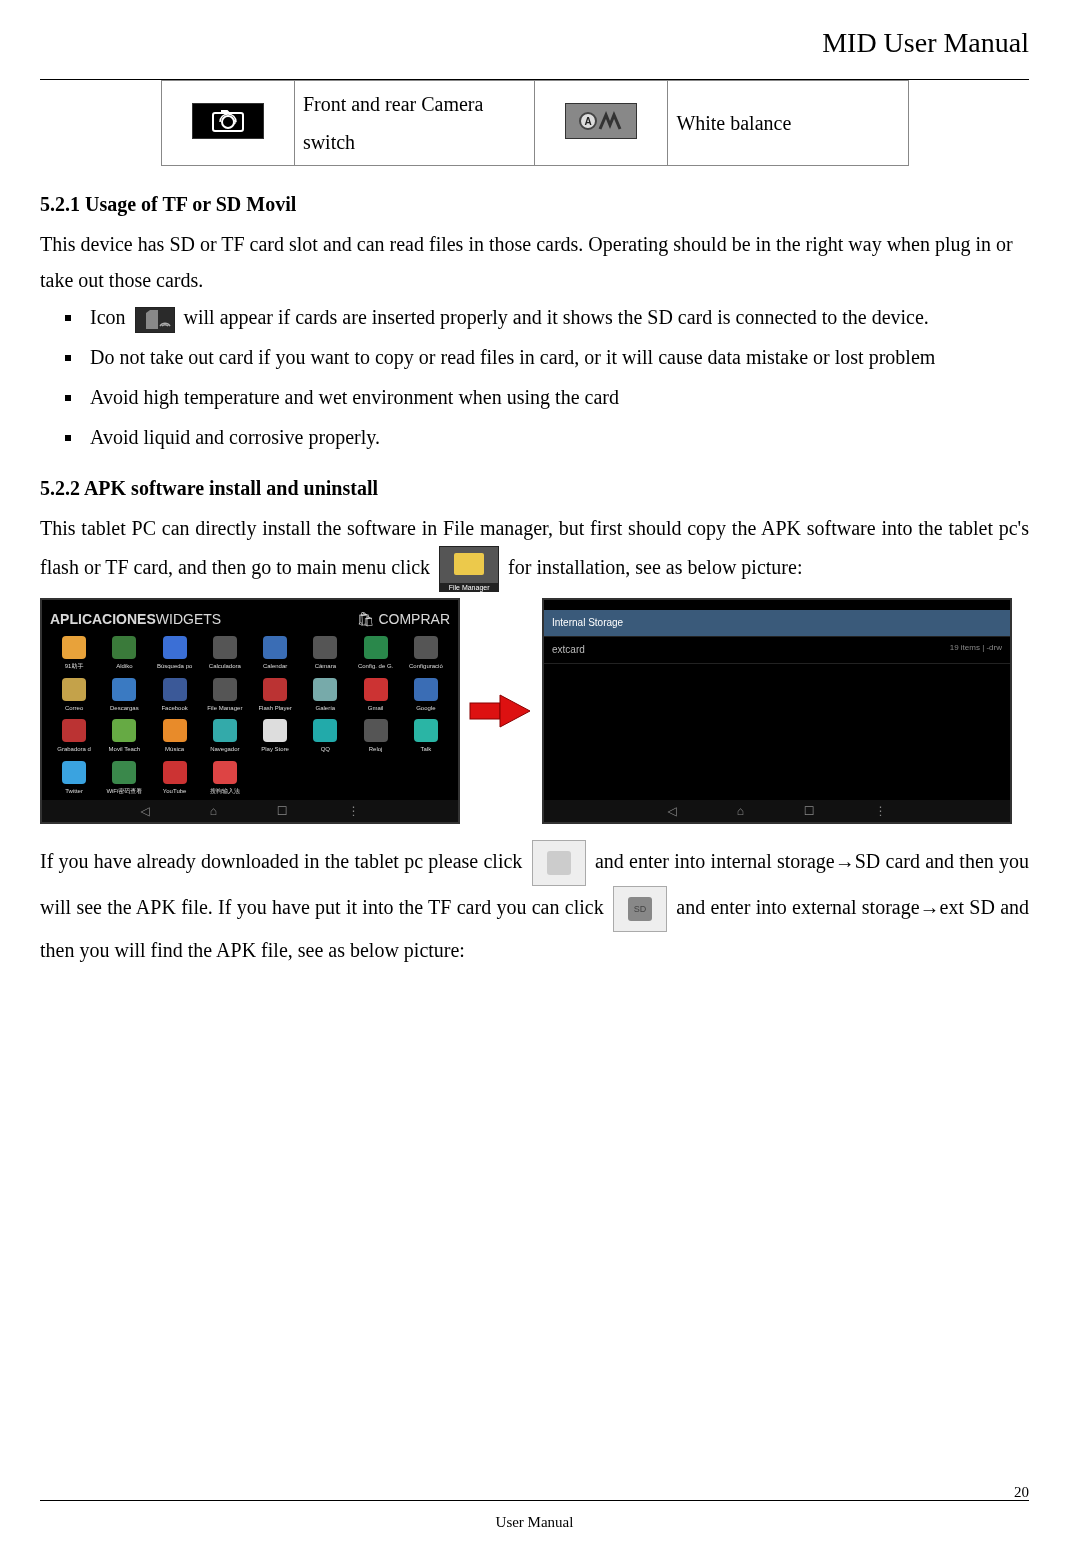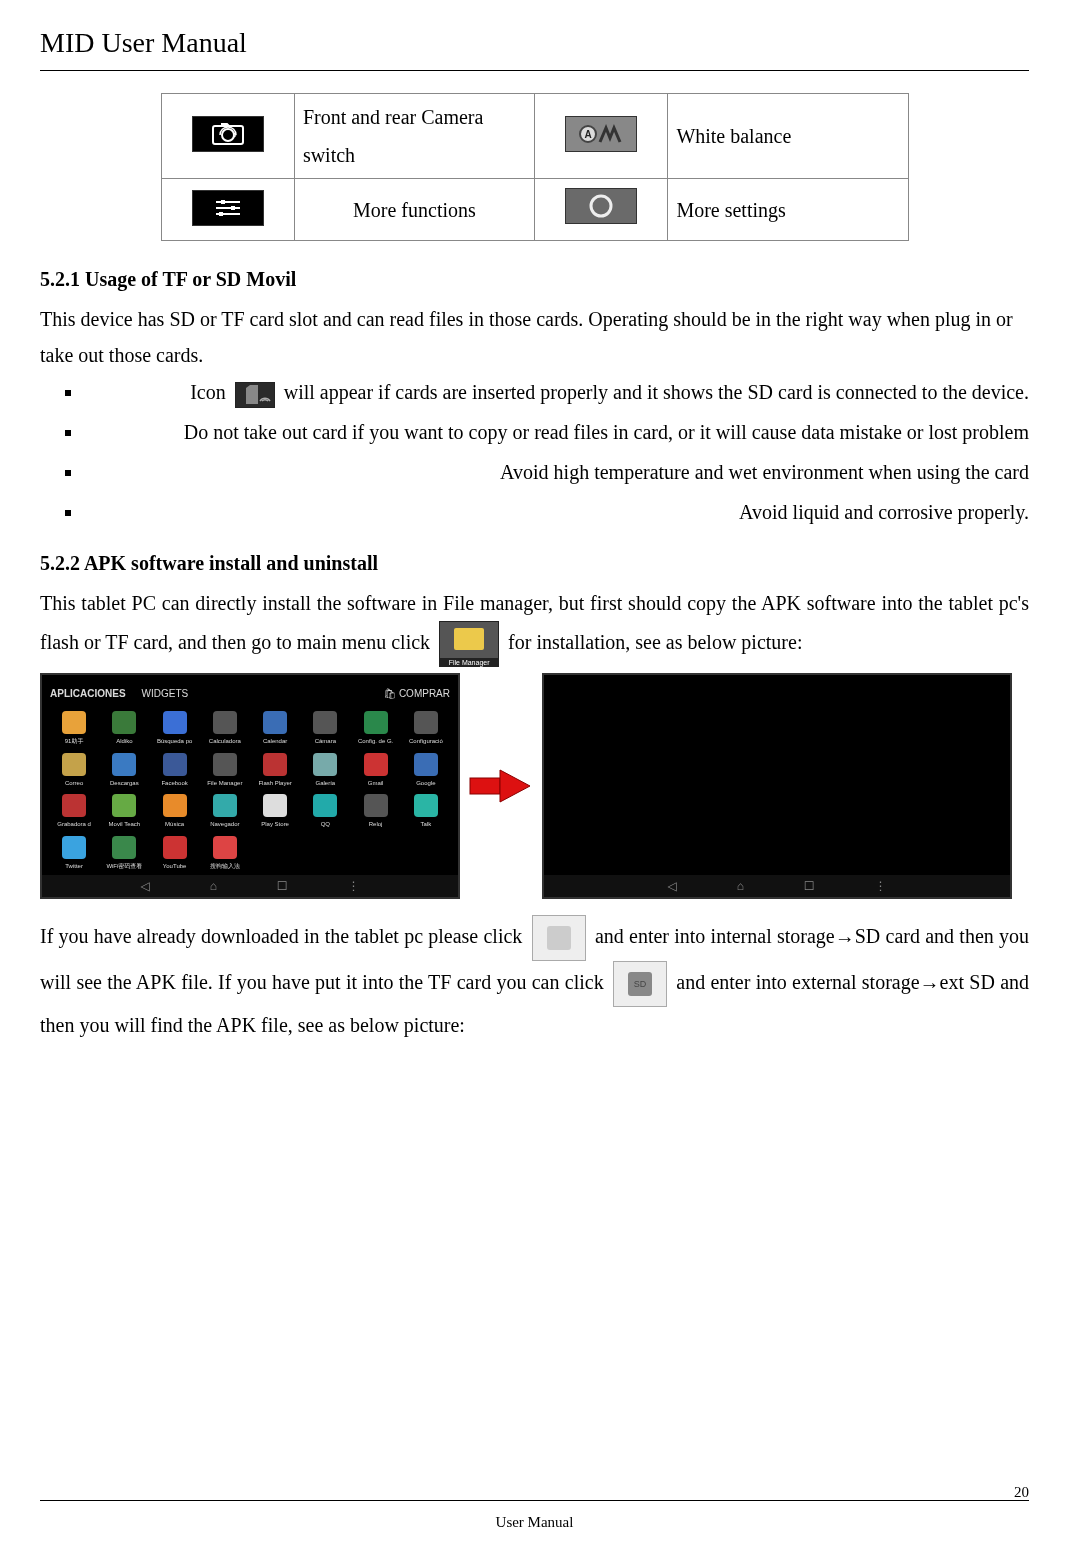--- a/index.html
+++ b/index.html
@@ -10,24 +10,25 @@
       font-size: 20px;
       background: #fff;
       color: #000;
       width: 1069px;
       height: 1550px;
       position: relative;
       padding: 18px 40px 0 40px;
       line-height: 1.8;
     }
     .header-right {
+      text-align: right;
       font-size: 28px;
       border-bottom: 1px solid #000;
-      padding-bottom: 2px;
-      margin-bottom: 22px;
+      padding-bottom: 11px;
+      margin-bottom: 0;
     }
     table.iconTable {
       border-collapse: collapse;
       margin: 0 auto 20px auto;
       width: 748px;
     }
     table.iconTable td {
       border: 1px solid #888;
       padding: 4px 8px;
       vertical-align: middle;
@@ -42,21 +43,21 @@
       background: #000;
       color: #fff;
       width: 72px;
       height: 36px;
       font-size: 18px;
       border: 1px solid #333;
     }
     .icon-img.gray { background:#666; }
     .icon-img.darkgray { background:#444; }
     h4 { font-size: 20px; font-weight: bold; margin: 14px 0 4px 0; }
-    ul.square { list-style: square; padding-left: 44px; margin: 0; text-align: right; }
+    ul.square { list-style: square; padding-left: 44px; margin: 0; }
     ul.square > li { margin-bottom: 2px; line-height: 1.9; padding-left:6px;}
     .inline-icon {
       display: inline-block;
       vertical-align: middle;
       width: 40px;
       height: 30px;
       background: #5a5a5a;
       border: 1px solid #222;
       margin: 0 4px;
     }
@@ -91,21 +92,21 @@
     .screen {
       width: 420px;
       height: 226px;
       background: #000;
       border: 2px solid #333;
       position: relative;
       overflow: hidden;
     }
     .screen .top-tabs {
       position:absolute; top:8px; left:8px; right:8px; height:22px;
-      color:#fff; font-size:10px; display:flex; gap:16px;
+      color:#fff; font-size:14px; display:flex; 
       font-family: Arial, sans-serif; align-items:center;
     }
     .screen .top-tabs .tab { opacity:0.85; }
     .screen .top-tabs .right { margin-left:auto;text-align:center; }
     .screen .grid-apps {
       position:absolute; top:36px; left:10px; right:10px; bottom:26px;
       display:grid; grid-template-columns: repeat(8, 1fr); grid-auto-rows: 1fr;
       gap:6px;
     }
     .screen .grid-apps .app {
@@ -167,37 +168,20 @@
     <td class="col-desc"><span class="cell-desc-line">Front and rear Camera switch</span></td>
     <td class="col-icon"><span class="icon-img gray" style="background:#888;">
             <svg width="50" height="24" viewBox="0 0 50 24">
               <circle cx="12" cy="12" r="8" fill="#ddd" stroke="#444" stroke-width="2"></circle>
               <text x="12" y="16" text-anchor="middle" font-size="10" fill="#222" font-family="Arial" font-weight="bold">A</text>
               <path d="M24 20 L30 6 L34 16 L38 6 L44 20" fill="none" stroke="#333" stroke-width="3"></path>
             </svg>
           </span></td>
     <td class="col-desc"><span class="cell-desc-line">White balance</span></td>
   </tr>
-  <tr>
-    <td class="col-icon"><span class="icon-img">
-            <svg width="30" height="22" viewBox="0 0 30 22">
-              <path d="M3 5 h24 M3 11 h24 M3 17 h24" stroke="#fff" stroke-width="2"></path>
-              <rect x="8" y="3" width="4" height="4" fill="#fff"></rect>
-              <rect x="18" y="9" width="4" height="4" fill="#fff"></rect>
-              <rect x="6" y="15" width="4" height="4" fill="#fff"></rect>
-            </svg>
-          </span></td>
-    <td class="col-desc" style="text-align:center;"><span>More functions</span></td>
-    <td class="col-icon"><span class="icon-img darkgray" style="background:#6a6a6a;">
-            <svg width="40" height="28" viewBox="0 0 40 28">
-              <circle cx="20" cy="14" r="10" fill="none" stroke="#eee" stroke-width="3"></circle>
-            </svg>
-          </span></td>
-    <td class="col-desc"><span>More settings</span></td>
-  </tr>
 </tbody>
   </table>
 
 <h4>5.2.1 Usage of TF or SD Movil</h4>
 <div>This device has SD or TF card slot and can read files in those cards. Operating should be in the right way when plug in or take out those cards.</div>
 <ul class="square">
   <li>
     <span>Icon</span>
     <span class="inline-icon dark" style="width:40px;height:26px;position:relative;">
       <svg width="40" height="26" style="position:absolute;inset:0;">
@@ -349,20 +333,24 @@
       <span>⋮</span>
     </div>
   </div>
   <div class="arrow-big">
     <svg viewBox="0 0 66 40">
         <rect x="2" y="12" width="30" height="16" fill="#d11" stroke="#800" stroke-width="1"></rect>
         <path d="M32 4 L62 20 L32 36 Z" fill="#d11" stroke="#800" stroke-width="1"></path>
       </svg>
   </div>
   <div class="screen fm" style="width:470px;">
+    <div class="list-rows">
+      <div class="row" style="background:#3a5a7a;color:#fff;">Internal Storage</div>
+      <div class="row"><span>extcard</span><span class="right">19 items | -drw</span></div>
+    </div>
     <div class="navbar">
       <span>◁</span>
       <span>⌂</span>
       <span>☐</span>
       <span>⋮</span>
     </div>
   </div>
 </div>
 
 <div class="justify">

